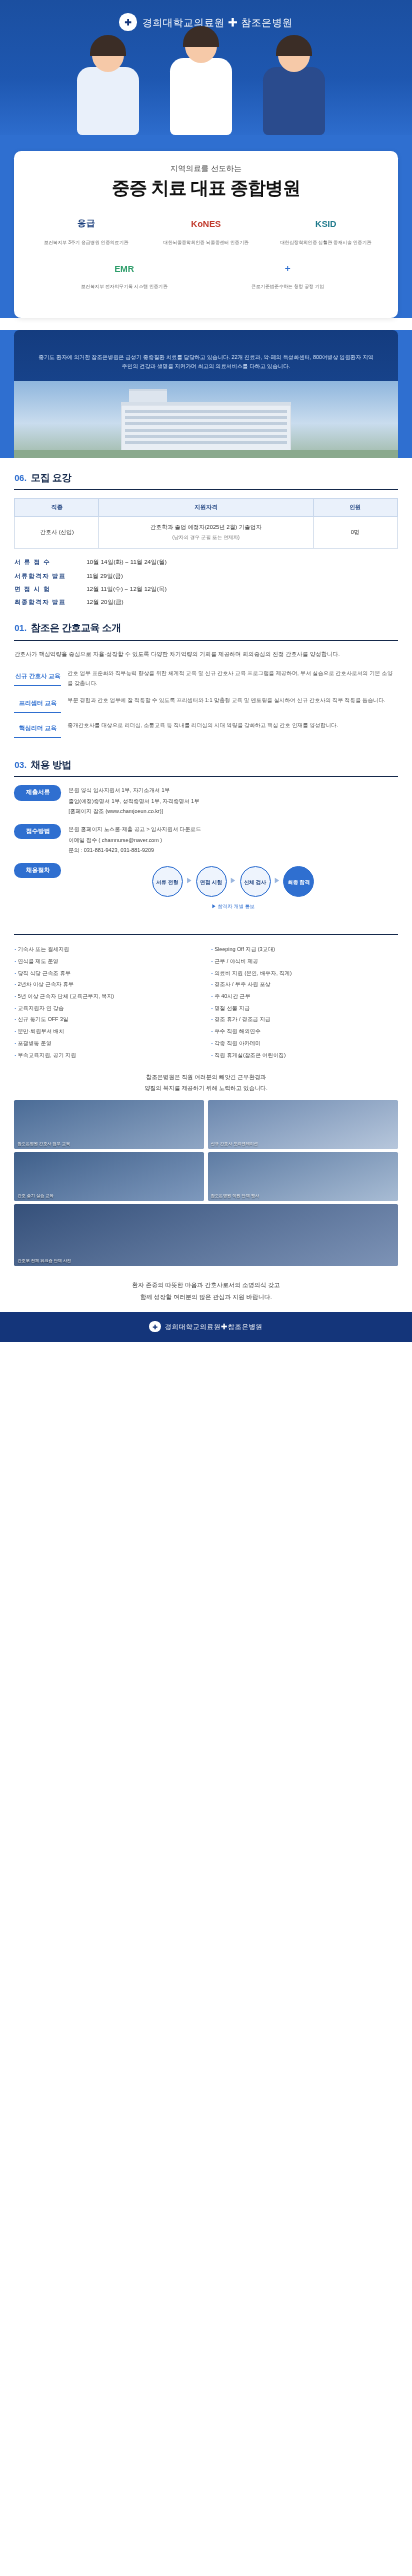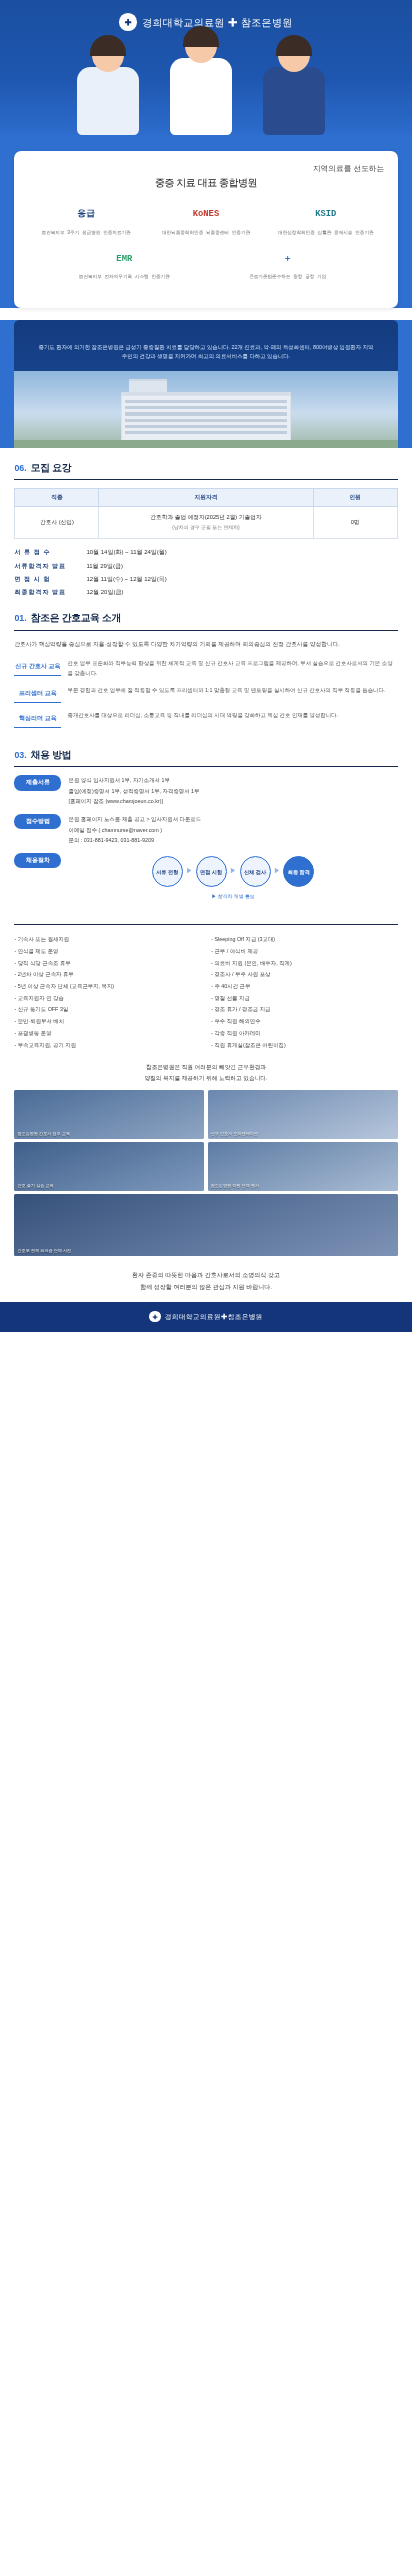--- a/index.html
+++ b/index.html
@@ -68,29 +68,29 @@
 
   
   .section { padding: 0 14.4px; }
   .card {
     background: #ffffff; border-radius: 7.2px;
     box-shadow: 0 1px 5.2px rgba(0,0,0,0.10);
     padding: 13.4px 13.4px 15.5px;
     margin: -1px 0 0 0;
   }
   .card-lead {
-    text-align: right; font-size: 7.7px; color: #444; margin-bottom: 2.1px;
+    text-align: center; font-size: 7.7px; color: #444; margin-bottom: 2.1px;
   }
   .card-head {
-    text-align: center; font-size: 10px; font-weight: normal; color: #111;
+    text-align: center; font-size: 18px; font-weight: bold; color: #111;
     letter-spacing: -0.5px; margin-bottom: 12.4px;
   }
   .cert-row {
     display: flex; justify-content: space-around; align-items: flex-start;
-    margin-bottom: 11.3px; gap: 3.1px; font-family: Liberation Mono, monospace;
+    margin-bottom: 11.3px; gap: 3.1px;
   }
   .cert {
     width: 31%; text-align: center;
   }
   .cert-badge {
     height: 24px; display: flex; align-items: center; justify-content: center;
     font-size: 8.8px; font-weight: bold; margin-bottom: 3.1px;
   }
   .cert-name { font-size: 4.6px; color: #666; line-height: 1.4; }
   .cert-row-2 { display: flex; justify-content: center; gap: 28px; }

